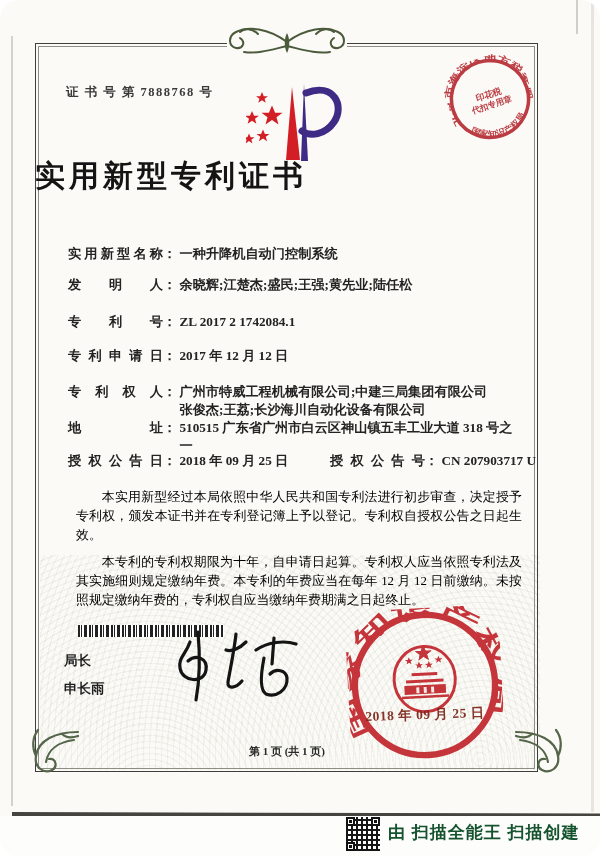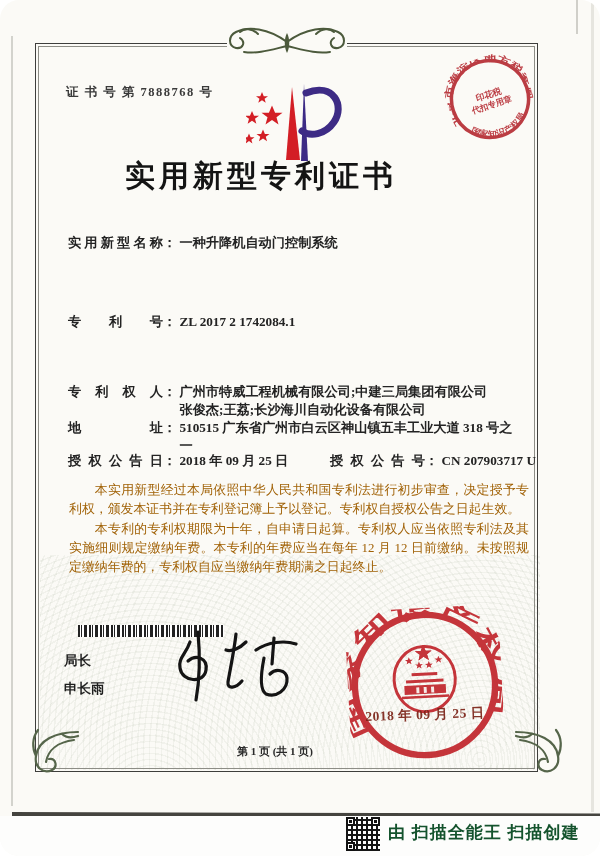--- a/index.html
+++ b/index.html
@@ -16,42 +16,42 @@
   .wm{left:40px;top:555px;width:500px;height:215px;pointer-events:none;
       background:
         repeating-radial-gradient(circle at 22% 115%, rgba(110,130,95,.07) 0 1.5px, transparent 1.5px 6px),
         repeating-radial-gradient(circle at 88% 95%, rgba(110,130,95,.07) 0 1.5px, transparent 1.5px 6px);}
 
   
   .frame{left:35px;top:43px;width:503px;height:729px;border:1.6px solid #3e3e3c;box-sizing:border-box;}
   .frame-in{position:absolute;inset:2px;border:1px solid #8d8d86;}
 
   .certno{left:66px;top:84px;font-size:12.5px;letter-spacing:1.5px;font-weight:600;color:#3a3a3a;}
-  .title{left:35px;top:156px;width:452px;text-align:center;font-size:30px;font-weight:700;
+  .title{left:35px;top:156px;width:452px;font-size:30px;font-weight:700;
          letter-spacing:4px;color:#141414;}
 
   
   .frow{position:absolute;left:68px;width:466px;font-size:13.2px;font-weight:600;color:#232323;line-height:1.35;}
   .flabel{display:inline-block;width:95px;text-align:justify;text-align-last:justify;vertical-align:top;}
   .fcolon{display:inline-block;vertical-align:top;}
   .fvalue{display:inline-block;vertical-align:top;max-width:348px;}
   .grant2{position:absolute;left:262px;top:0;white-space:nowrap;}
 
   
   .paras{left:68px;top:480px;width:462px;}
-  .paras p{margin:1px;text-indent:2em;font-size:12.9px;line-height:1.47;text-align:justify;
-           color:#a16207;font-weight:500;}
+  .paras p{margin:8px;text-indent:2em;font-size:12.9px;line-height:1.47;text-align:justify;
+           color:#000000;font-weight:500;}
 
   
   .barcode{left:78px;top:625px;width:146px;height:12px;
     background:repeating-linear-gradient(90deg,#222 0 2px,#fff 2px 3px,#222 3px 4px,#fff 4px 6px,#222 6px 9px,#fff 9px 11px);}
   .officer{font-family:"Liberation Sans",sans-serif;font-weight:700;font-size:13.5px;color:#1f1f1f;}
   .o-role{left:64px;top:652px;text-align:center;}
   .o-name{left:64px;top:680px;}
-  .footer{left:35px;top:744px;width:480px;text-align:center;font-size:11px;font-weight:600;color:#2a2a2a;}
+  .footer{left:35px;top:744px;width:480px;text-align:center;font-size:11px;font-weight:600;color:#2a2a2a;padding-left:12px;}
 
   .seal-date{left:340px;top:706px;width:170px;text-align:center;font-size:13.5px;font-weight:700;
              color:#7b2317;letter-spacing:.5px;transform:rotate(-2deg);opacity:.92;}
 
   
   .qr{left:346px;top:817px;width:34px;height:34px;background-color:#fff;position:absolute;
       background-image:
         repeating-linear-gradient(0deg,#161616 0 2px,transparent 2px 5px),
         repeating-linear-gradient(90deg,#161616 0 2px,transparent 2px 5px);}
   .qr .f{position:absolute;width:9px;height:9px;border:2px solid #111;background:#fff;box-sizing:border-box;}
@@ -129,27 +129,35 @@
     </text>
     <text x="0" y="-2" text-anchor="middle" font-size="10" font-weight="bold" fill="#b3232b">印花税</text>
     <text x="0" y="10" text-anchor="middle" font-size="9.5" font-weight="bold" fill="#b3232b">代扣专用章</text>
     <text font-size="9" font-weight="bold" fill="#b3232b">
       <textPath href="#sArcB" startOffset="1" textLength="72" lengthAdjust="spacingAndGlyphs">国家知识产权局</textPath>
     </text>
   </svg>
 
   <div class="abs title">实用新型专利证书</div>
 
-  <div class="frow" style="top:234px">
+  <div class="frow" style="top:245px">
     <span class="flabel">实用新型名称</span><span class="fcolon">：</span>
     <span class="fvalue">一种升降机自动门控制系统</span>
+  </div>
+  <div class="frow" style="top:276px">
+    <span class="flabel">发明人</span><span class="fcolon">：</span>
+    <span class="fvalue">余晓辉;江楚杰;盛民;王强;黄先业;陆任松</span>
   </div>
   <div class="frow" style="top:313px">
     <span class="flabel">专利号</span><span class="fcolon">：</span>
     <span class="fvalue">ZL 2017 2 1742084.1</span>
+  </div>
+  <div class="frow" style="top:347px">
+    <span class="flabel">专利申请日</span><span class="fcolon">：</span>
+    <span class="fvalue">2017 年 12 月 12 日</span>
   </div>
   <div class="frow" style="top:383px">
     <span class="flabel">专利权人</span><span class="fcolon">：</span>
     <span class="fvalue">
       <span>广州市特威工程机械有限公司;中建三局集团有限公司</span><br>
       <span>张俊杰;王荔;长沙海川自动化设备有限公司</span>
     </span>
   </div>
   <div class="frow" style="top:419px">
     <span class="flabel">地址</span><span class="fcolon">：</span>

